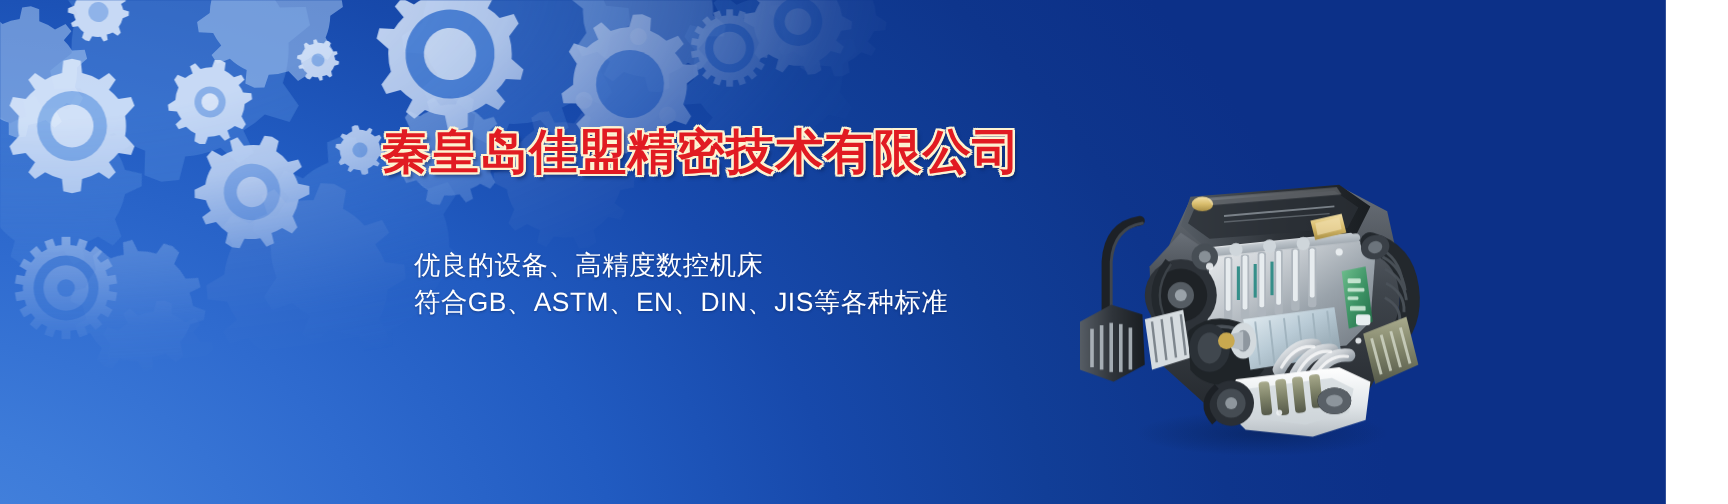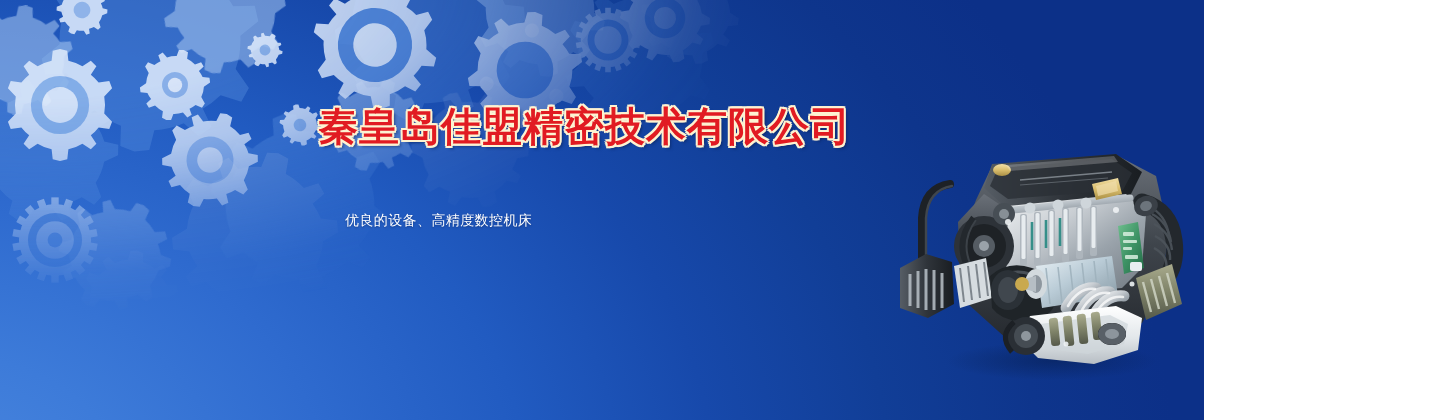--- a/index.html
+++ b/index.html
@@ -3,37 +3,36 @@
 <meta charset="utf-8">
 <style>
   html, body {
     margin: 0;
     padding: 0;
     background: #ffffff;
   }
 
   #banner {
     position: relative;
-    width: 1188px;
+    width: 1388px;
     height: 420px;
     overflow: hidden;
     font-family: "Liberation Sans", "DejaVu Sans", sans-serif;
     
     background:
       radial-gradient(ellipse 1250px 900px at -6% 118%,
           #4a87df 0%,
           #3d7bd9 16%,
           #2f6bcf 32%,
           #215bc1 48%,
           #1749ab 63%,
           #113e97 77%,
           #0e358c 89%,
           #0c3088 100%),
       #0d3189;
-    padding-left: 16px;
   }
 
   
   #gearfield {
     position: absolute;
     left: 0;
     top: 0;
     width: 800px;
     height: 330px;
     pointer-events: none;
@@ -68,21 +67,21 @@
        3px 3px 3px rgba(10,30,80,.55);
   }
 
   
   #copy {
     position: absolute;
     left: 345px;
     top: 205px;
   }
   .copy-line {
-    font-size: 14px;
+    font-size: 22px;
     line-height: 31px;
     color: #ffffff;
     white-space: nowrap;
     letter-spacing: .4px;
     text-shadow: 0 1px 2px rgba(6,24,70,.45);
   }
 
   
   #engine {
     position: absolute;
@@ -227,20 +226,21 @@
       <use href="#g12" transform="translate(255,235) scale(1.7) rotate(16)"></use>
       <use href="#g12" transform="translate(470,150) scale(1.2) rotate(-20)"></use>
       <use href="#g12" transform="translate(130,300) scale(1.0) rotate(8)"></use>
     </g>
   </svg>
 
   <div id="title">秦皇岛佳盟精密技术有限公司</div>
 
   <div id="copy">
     <div class="copy-line">优良的设备、高精度数控机床</div>
+    <div class="copy-line">符合GB、ASTM、EN、DIN、JIS等各种标准</div>
   </div>
 
   <svg id="engine" viewBox="0 0 330 270" aria-hidden="true">
     <defs>
       <linearGradient id="mSil" x1="0" y1="0" x2="1" y2="1">
         <stop offset="0" stop-color="#f4f6f7"></stop>
         <stop offset=".35" stop-color="#c9ced3"></stop>
         <stop offset=".62" stop-color="#9aa3ab"></stop>
         <stop offset="1" stop-color="#6e767e"></stop>
       </linearGradient>

